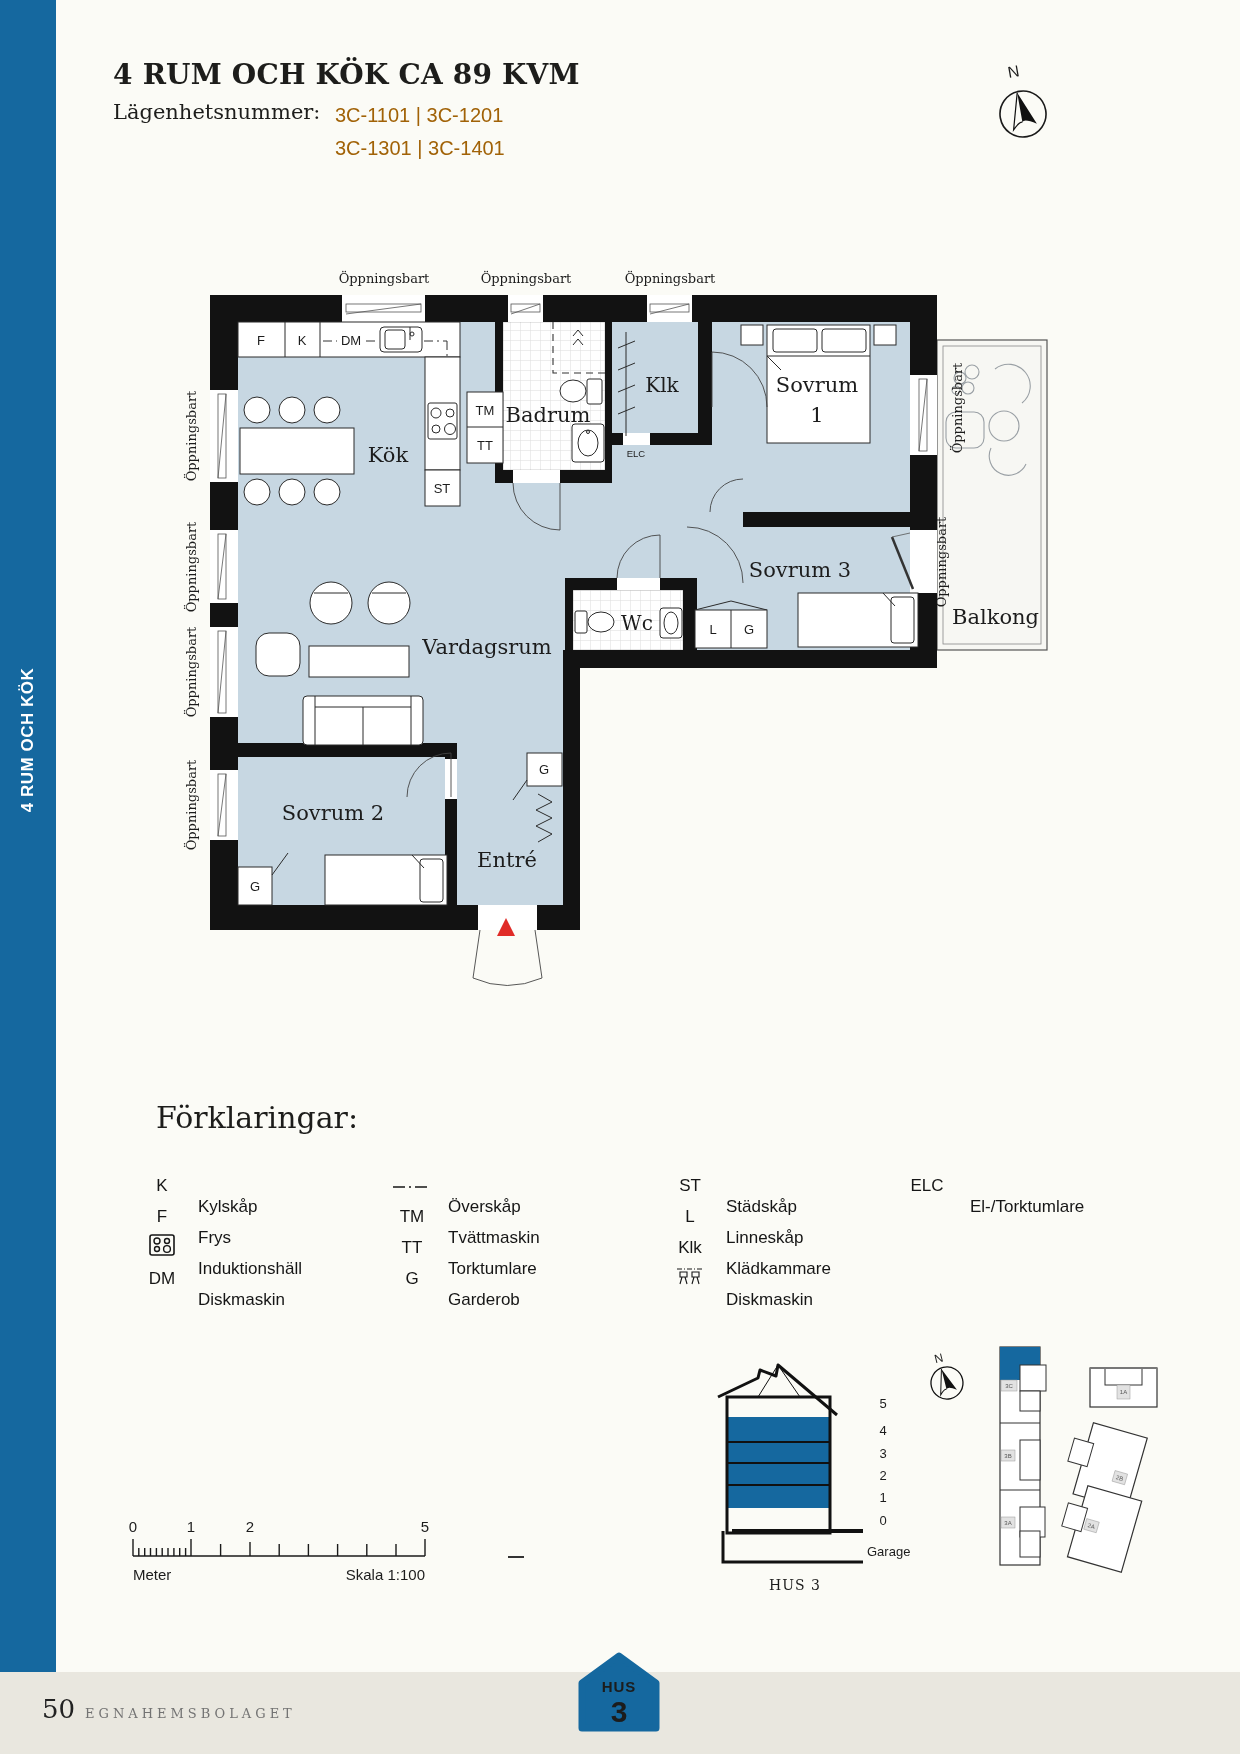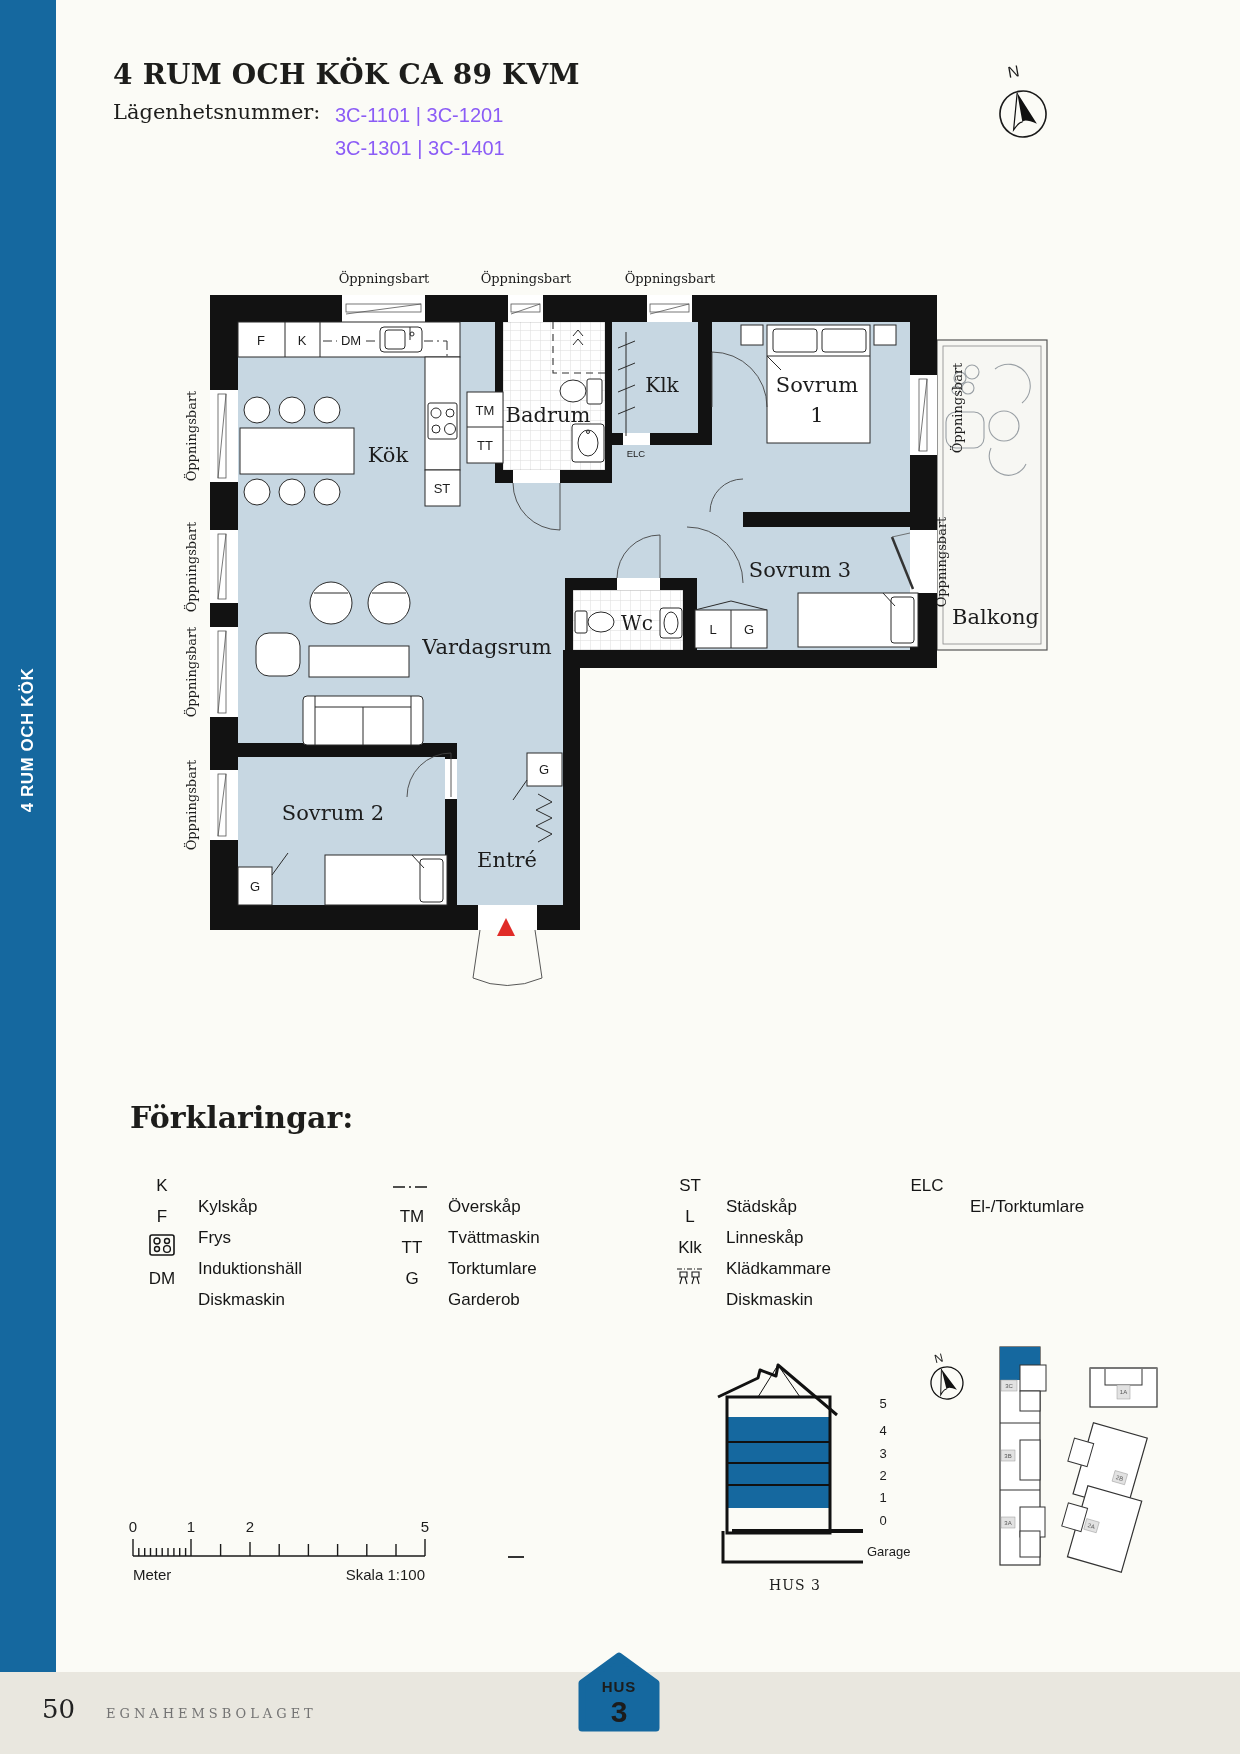--- a/index.html
+++ b/index.html
@@ -12,54 +12,54 @@
   .abs{position:absolute;}
   .serif{font-family:"DejaVu Serif","Liberation Serif",serif;}
   
   #sidebar{left:0;top:0;width:56px;height:1672px;background:var(--brand-blue);}
   #sidebar-label{position:absolute;left:-62px;top:712px;width:180px;height:56px;
      transform:rotate(-90deg);transform-origin:90px 28px;display:flex;align-items:center;justify-content:center;
      color:#fff;font-weight:bold;font-size:17px;letter-spacing:.5px;white-space:nowrap;}
   
   #title{left:113px;top:58px;font-size:28px;font-weight:bold;letter-spacing:.2px;}
   #apt-label{left:113px;top:100px;font-size:21px;}
-  #apt-lines{left:335px;top:99px;font-size:20px;line-height:33px;color:#8b5cf6;}
+  #apt-lines{left:335px;top:99px;font-size:20px;line-height:33px;color:#a16207;}
   
   #plan{left:140px;top:240px;}
   .wall{fill:var(--wall);}
   .blue{fill:var(--floor-blue);}
   .wht{fill:#fff;}
   .fx{fill:#fff;stroke:#2b2b2b;stroke-width:1;}
   .fxn{fill:none;stroke:#2b2b2b;stroke-width:1;}
   .thin{fill:none;stroke:#555;stroke-width:.8;}
   .arc{fill:none;stroke:#444;stroke-width:.9;}
   .dd{fill:none;stroke:#333;stroke-width:1;stroke-dasharray:9 4 2 4;}
   .dash{fill:none;stroke:#333;stroke-width:1.1;stroke-dasharray:7 5;}
   .balc{fill:none;stroke:#9AA0A5;stroke-width:1.1;}
   text{fill:#1c1c1c;}
   .rm{font-family:"DejaVu Serif","Liberation Serif",serif;font-size:21px;}
   .rm2{font-family:"DejaVu Serif","Liberation Serif",serif;font-size:20px;}
   .sm{font-family:"Liberation Sans",sans-serif;font-size:13px;}
   .xs{font-family:"Liberation Sans",sans-serif;font-size:9.5px;}
   .opp{font-family:"DejaVu Serif","Liberation Serif",serif;font-size:13px;}
   .mid{text-anchor:middle;}
   
-  #legend-title{left:130px;top:1100px;font-size:30px;font-weight:bold;}
+  #legend-title{left:156px;top:1100px;font-size:30px;}
   .lg-col{position:absolute;top:1170px;}
   .lg-row{display:flex;align-items:center;height:31px;font-size:17px;color:#161616;}
   .lg-sym{display:inline-block;width:44px;text-align:center;flex:0 0 44px;}
   .lg-sym.wide{width:58px;flex:0 0 58px;}
   .lg-lab{margin-left:14px;white-space:nowrap;margin-top:43px;}
   
   .tick-txt{font-size:15px;}
   .lvl{font-size:13px;}
   .chip{font-size:6px;fill:#555;}
   
   #footer{left:0;top:1672px;width:1240px;height:82px;background:var(--footer-beige);}
-  #footer-texts{left:42px;top:1694px;display:flex;align-items:baseline;gap:31px;}
+  #footer-texts{left:42px;top:1694px;display:flex;align-items:baseline;gap:10px;}
   #page-num{font-size:26px;color:#222;}
   #brand{font-size:13px;letter-spacing:4px;color:#737373;}
   #badge{left:578px;top:1652px;}
   #dash-mark{left:508px;top:1556px;width:16px;height:0;border-top:2px solid #333;}
 </style>
 </head>
 <body>
 
 <div id="sidebar" class="abs">
   <div id="sidebar-label">4 RUM OCH KÖK</div>

